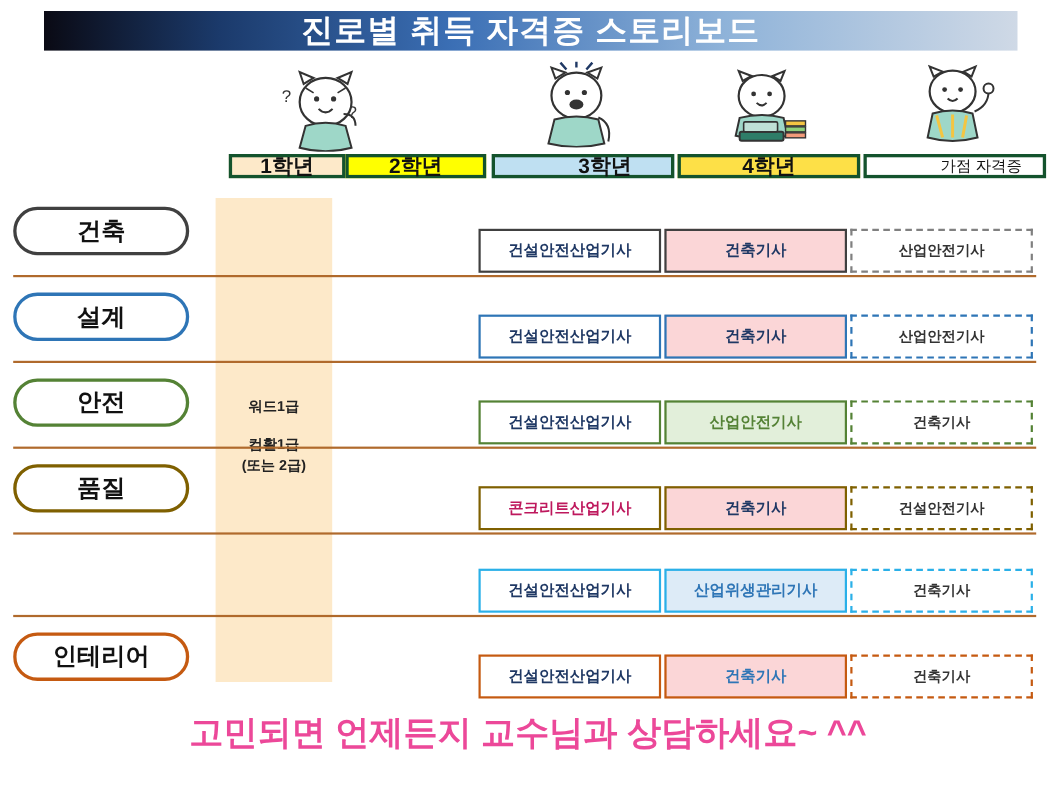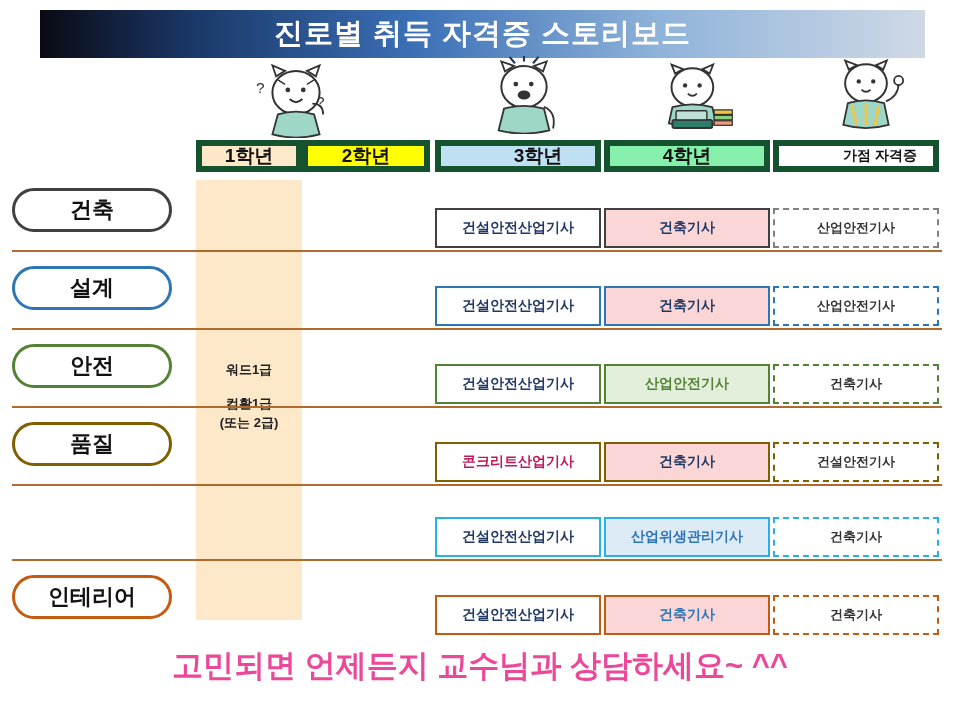--- a/index.html
+++ b/index.html
@@ -14,21 +14,21 @@
     overflow: hidden;
     position: relative;
   }
 
   
   .title-bar {
     position: absolute;
     left: 40px;
     top: 10px;
     width: 885px;
-    height: 48px;
+    height: 36px;
     background: linear-gradient(to right, #0a0a14 0%, #1b3a6b 18%, #3b6fb5 42%, #8fb3d9 70%, #cfd9e6 100%);
     display: flex;
     align-items: center;
     justify-content: center;
   }
   .title-text {
     color: #ffffff;
     font-size: 29px;
     font-weight: bold;
     letter-spacing: 1px;
@@ -47,31 +47,32 @@
     position: absolute;
     left: 0px;
     top: 140px;
     width: 960px;
     height: 490px;
   }
 
   
   .colhead {
     position: absolute;
-    height: 32px;
-    border: 6px solid #14532d;
+    height: 22px;
+    border: 3px solid #14532d;
     display: flex;
     align-items: center;
     justify-content: center;
     font-weight: bold;
     font-size: 19px;
     color: #111;
     box-sizing: border-box;
-  }
-  .colhead.small { font-size: 14px; font-weight: bold; padding-left: 48px; }
+    margin-left: 12px;
+  }
+  .colhead.small { font-size: 14px; font-weight: normal; padding-left: 48px; }
 
   
   .band {
     position: absolute;
     box-sizing: border-box;
   }
   .band-label {
     position: absolute;
     width: 100%;
     text-align: center;
@@ -199,21 +200,21 @@
     <path d="M72 50 q14 -6 14 -20" stroke="#333" stroke-width="2" fill="none"></path>
     <circle cx="86" cy="27" r="5" fill="#ffffff" stroke="#333" stroke-width="2"></circle>
   </svg>
 </div>
 
 <div class="grid">
 
   <div class="colhead" style="left:196px; top:0px; width:106px; background:#fde9c9;">1학년</div>
   <div class="colhead" style="left:302px; top:0px; width:128px; background:#ffff00;">2학년</div>
   <div class="colhead" style="left:435px; top:0px; width:166px; background:#bfe0f2;padding-left:40px;">3학년</div>
-  <div class="colhead" style="left:604px; top:0px; width:166px; background:#86efac;">4학년</div>
+  <div class="colhead" style="left:604px; top:0px; width:166px; background:#fde047;">4학년</div>
   <div class="colhead small" style="left:773px; top:0px; width:166px; background:#ffffff;">가점 자격증</div>
 
   <div class="band" style="left:196px; top:40px; width:106px; height:440px; background:#fde9c9;">
     <div class="band-label" style="top:180px;">
       <div>워드1급</div>
       <div style="height:14px;"></div>
       <div>컴활1급</div>
       <div>(또는 2급)</div>
     </div>
   </div>

